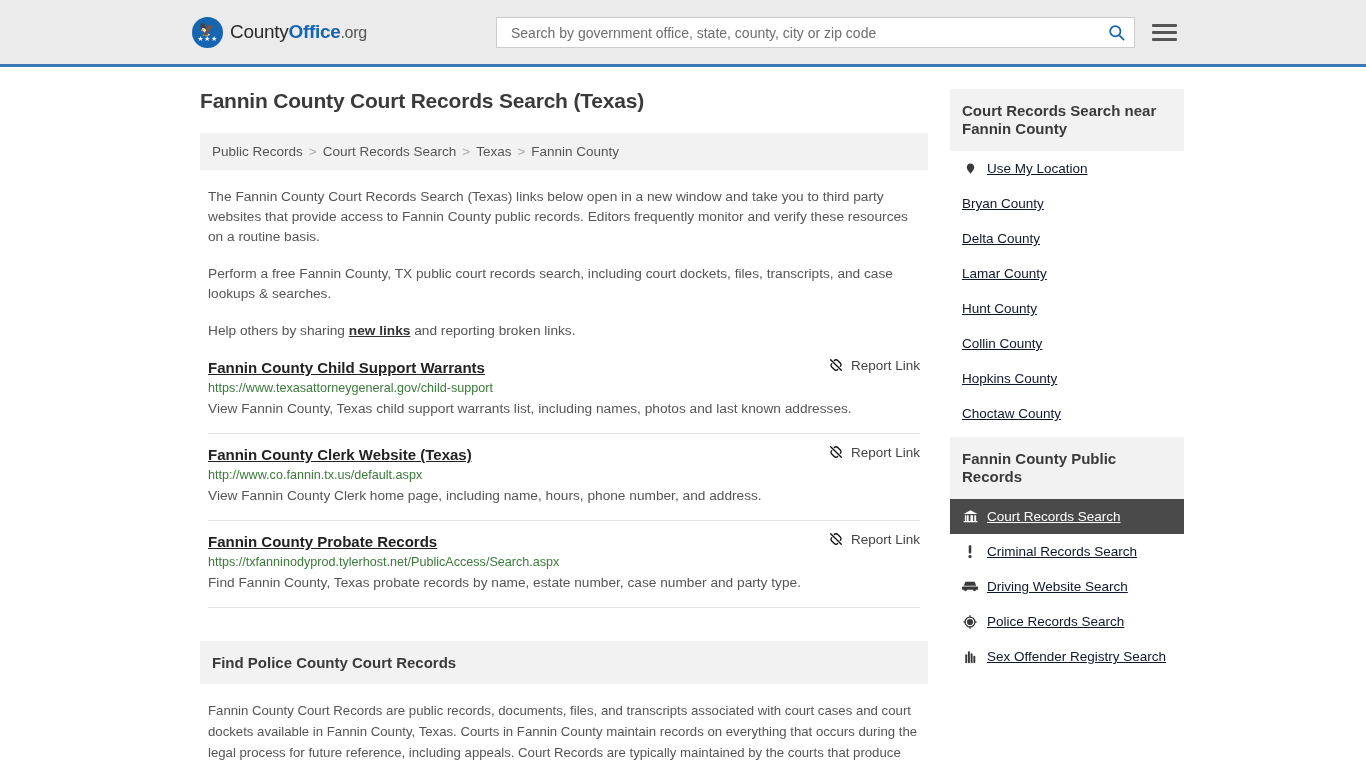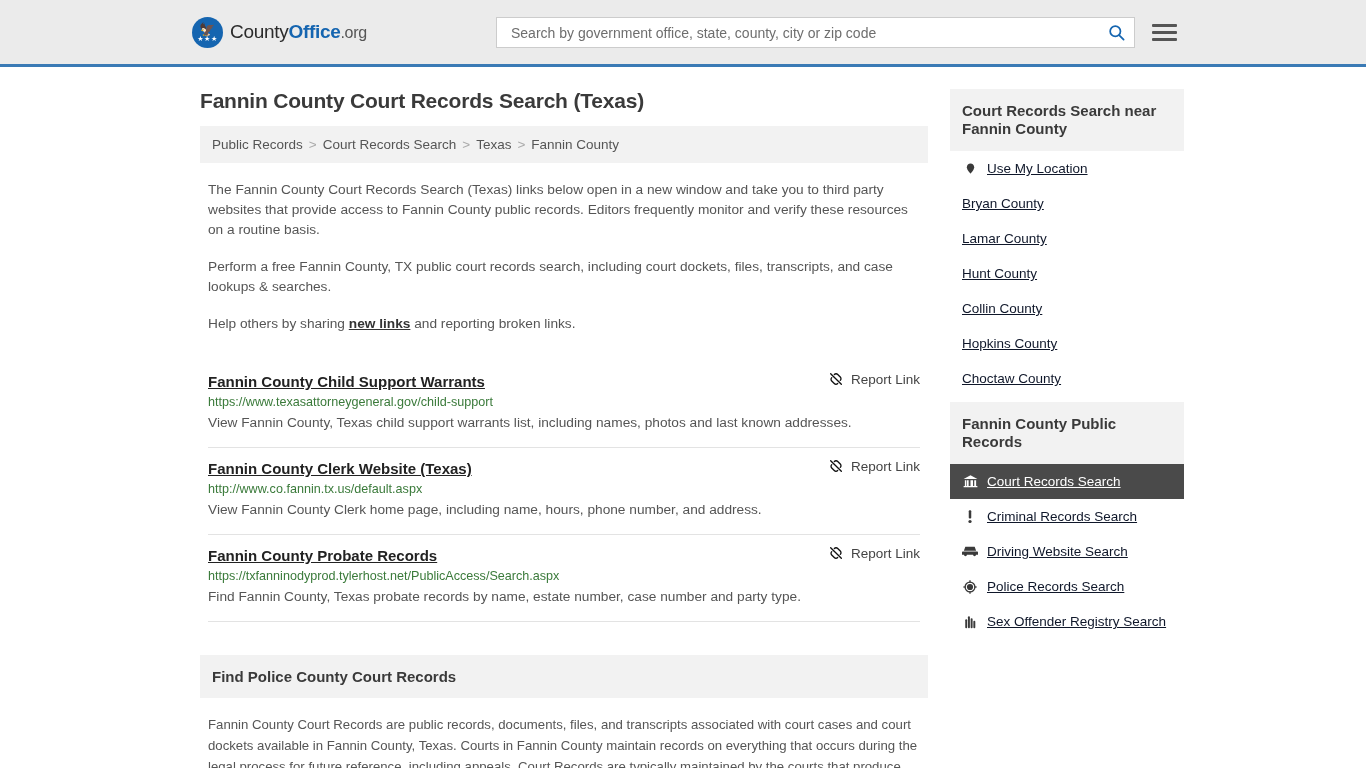--- a/index.html
+++ b/index.html
@@ -109,21 +109,21 @@
     gap: 22px;
     align-items: flex-start;
   }
   #main-col { width: 728px; flex: none; }
   #side-col { width: 234px; flex: none; padding-top: 22px; }
 
   h1#page-title {
     font-size: 21px;
     font-weight: bold;
     color: #3a3a3a;
-    margin: 22px 0 13px 0;
+    margin: 22px 0 20px 0;
     letter-spacing: -0.2px;
   }
 
   
   #breadcrumb {
     background: #f2f2f2;
     padding: 11px 12px;
     font-size: 13.5px;
     color: #666666;
     display: flex;
@@ -147,21 +147,21 @@
     padding: 0 8px 0 8px;
   }
   .intro-p a {
     color: #333333;
     text-decoration: underline;
     font-weight: bold;
     cursor: pointer;
   }
 
   
-  #results { margin-top: 37px; padding: 0 8px; }
+  #results { margin-top: 16px; padding: 0 8px; }
   .result {
     padding: 10px 0 13px 0;
     border-bottom: 1px solid #e3e3e3;
   }
   .result:first-child { padding-top: 0; }
   .result-head {
     display: flex;
     align-items: baseline;
     justify-content: space-between;
     gap: 12px;
@@ -376,20 +376,23 @@
               <svg width="11" height="15" viewBox="0 0 24 24" fill="currentColor">
                 <path d="M12 1C7.6 1 4 4.6 4 9c0 6 8 14 8 14s8-8 8-14c0-4.4-3.6-8-8-8z"></path>
               </svg>
             </span>
             <span class="s-label">Use My Location</span>
           </li>
           <li class="side-item plain">
             <span class="s-label">Bryan County</span>
           </li>
           <li class="side-item plain">
+            <span class="s-label">Delta County</span>
+          </li>
+          <li class="side-item plain">
             <span class="s-label">Lamar County</span>
           </li>
           <li class="side-item plain">
             <span class="s-label">Hunt County</span>
           </li>
           <li class="side-item plain">
             <span class="s-label">Collin County</span>
           </li>
           <li class="side-item plain">
             <span class="s-label">Hopkins County</span>

